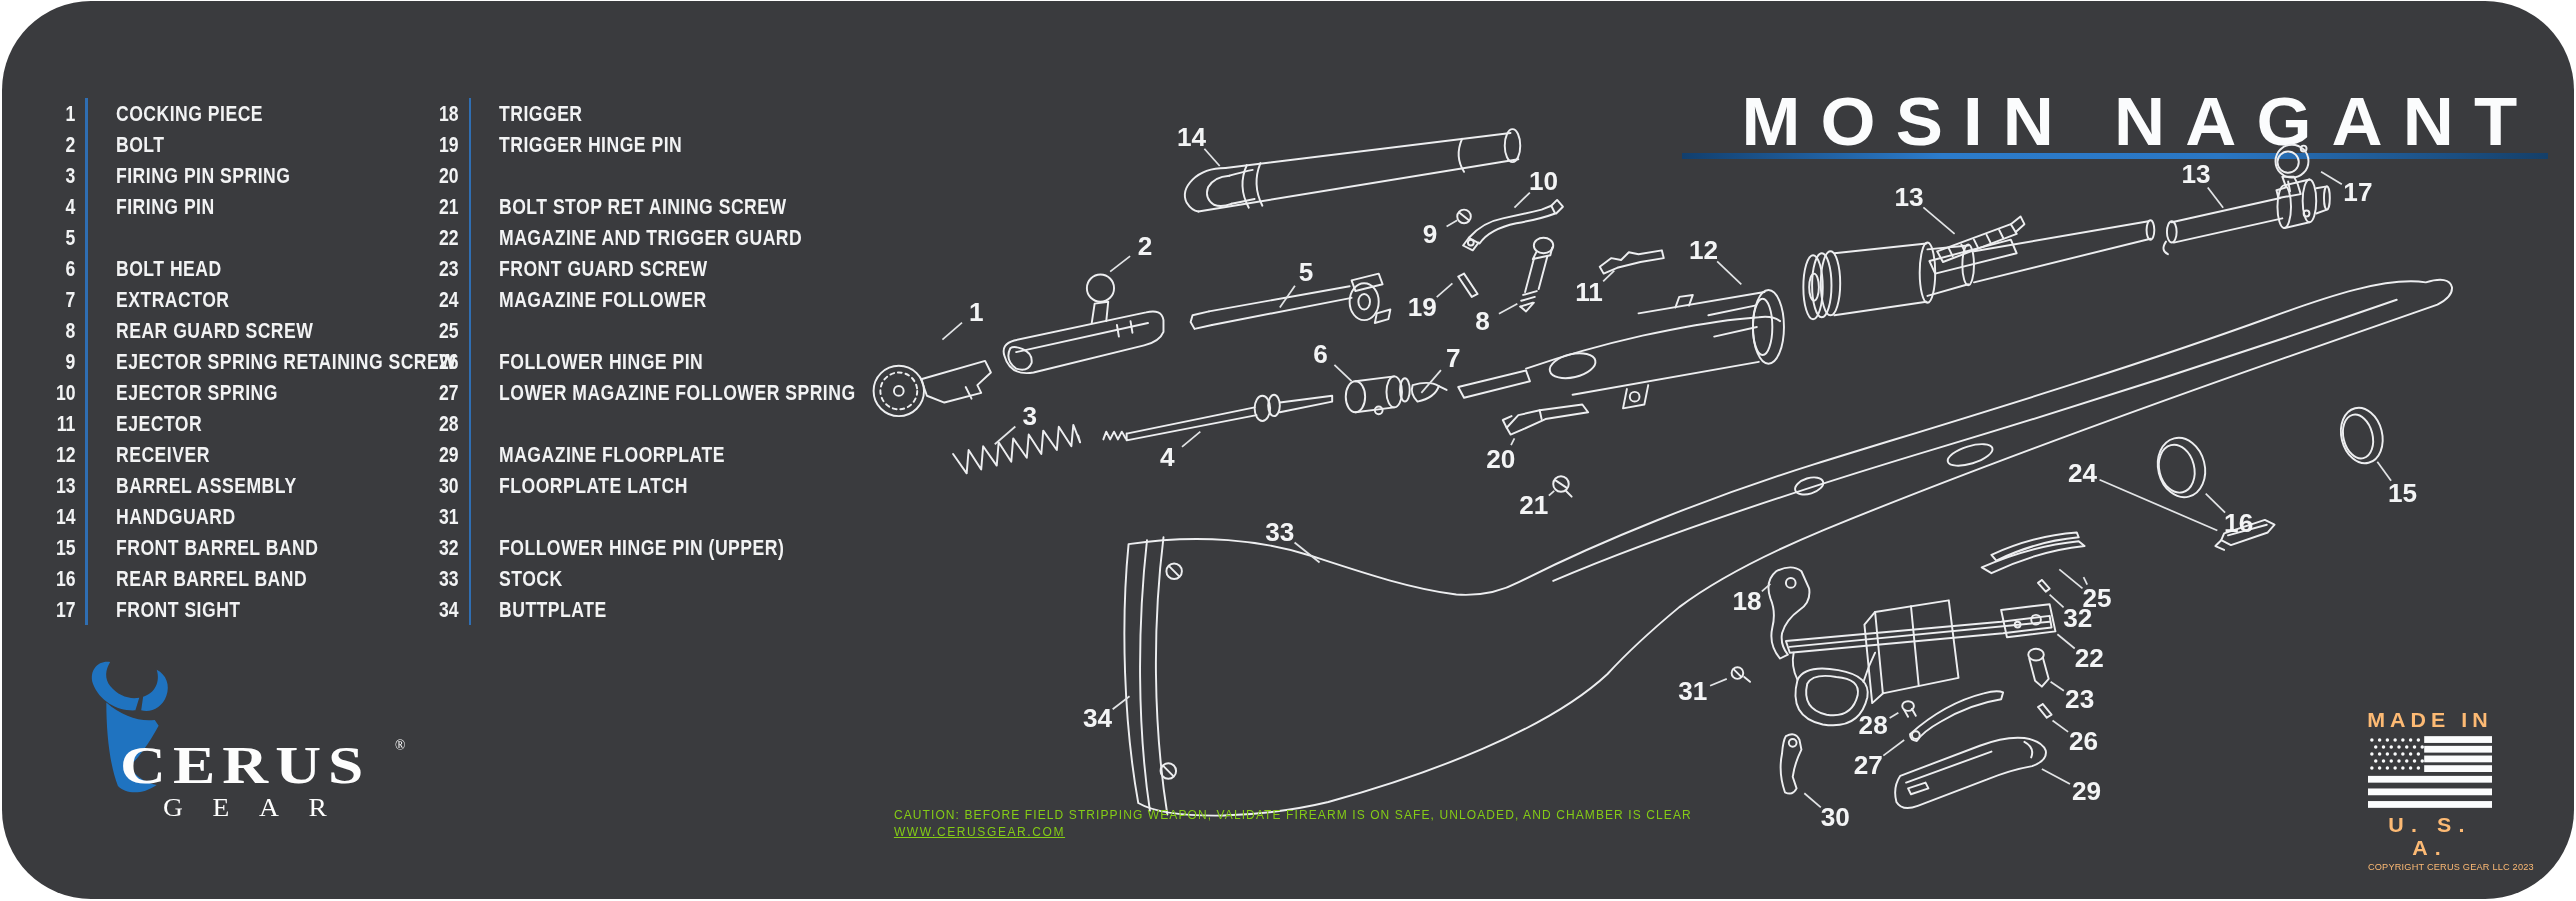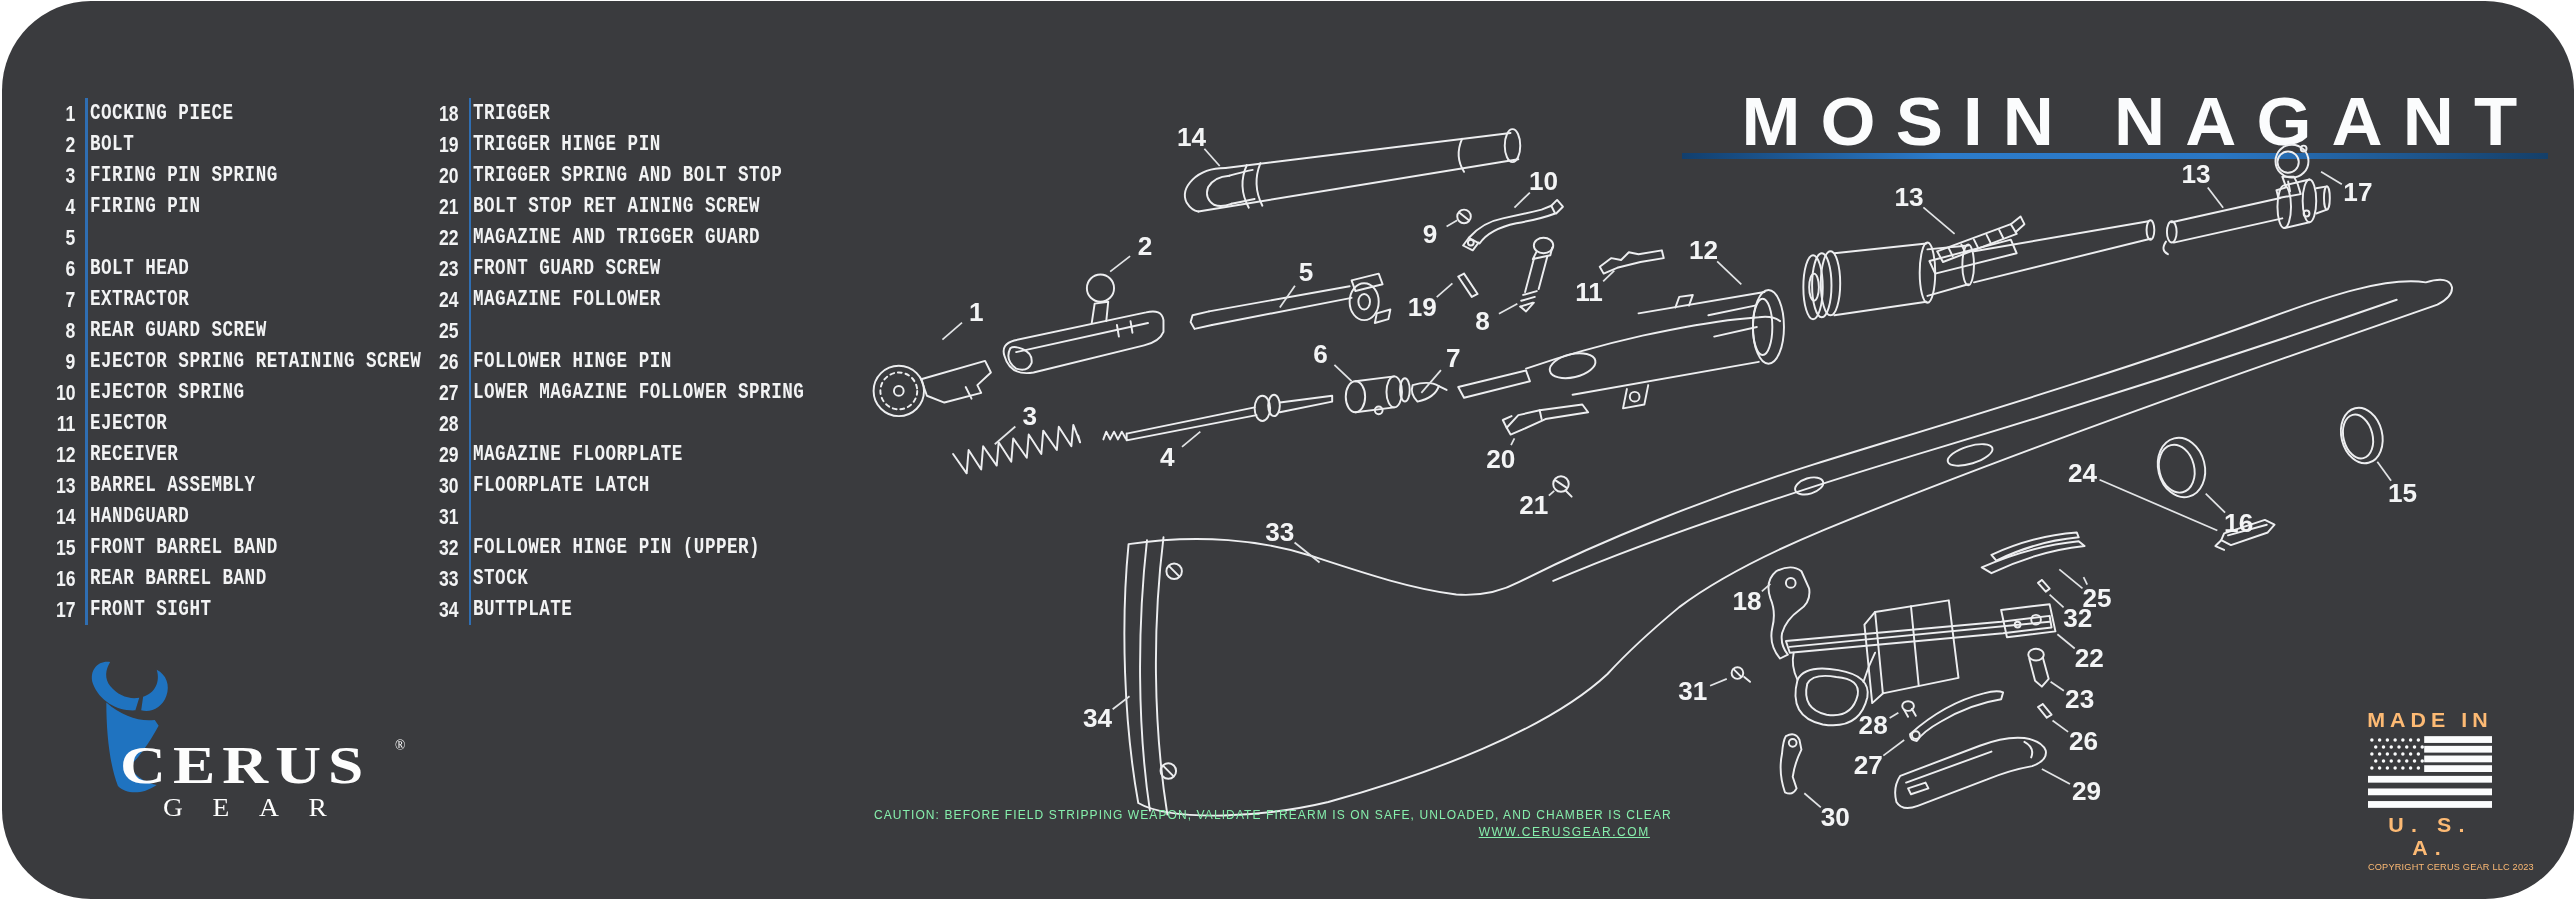--- a/index.html
+++ b/index.html
@@ -5,21 +5,21 @@
   html,body{margin:0;padding:0;background:#ffffff;}
   .stage{position:relative;width:2576px;height:902px;background:#ffffff;overflow:hidden;
          font-family:"Liberation Sans",sans-serif;}
   .mat{position:absolute;left:1.9px;top:1px;width:2572px;height:898px;background:#3a3b3e;border-radius:89px;}
 
   
   .plist{position:absolute;top:97px;}
   .plist .row{display:flex;align-items:stretch;height:31px;}
   .pnum{width:56px;text-align:right;padding-right:9.7px;color:#f2f3f4;font-weight:700;font-size:22px;line-height:31px;}
   .pbar{width:2.9px;background:#2f6eb2;}
-  .pname{padding-left:2px;color:#f2f3f4;font-weight:700;font-size:22px;line-height:31px;white-space:nowrap;font-family:Liberation Mono, monospace;}
+  .pname{padding-left:28px;color:#f2f3f4;font-weight:700;font-size:22px;line-height:31px;white-space:nowrap;}
   .cond{display:inline-block;transform:scaleX(0.8);transform-origin:0 50%;letter-spacing:0.6px;}
   .condr{display:inline-block;transform:scaleX(0.8);transform-origin:100% 50%;}
   #col1{left:17.5px;} #col2{left:401px;}
 
   
   .title{position:absolute;top:81px;right:36px;color:#fbfcfd;font-size:68px;font-weight:700;
          letter-spacing:19.4px;white-space:nowrap;transform:scaleX(1.04);transform-origin:100% 50%;}
   .title-underline{position:absolute;left:1680px;top:152px;width:866px;height:5.8px;
          background:linear-gradient(90deg,#123f6d 0%,#2c7ccc 30%,#2a77c4 62%,#15illegal 0) ;
          background:linear-gradient(90deg,#123f6d 0%,#2c7ccc 30%,#2a77c4 62%,#153f68 100%);}
@@ -40,21 +40,21 @@
   .bull{position:absolute;left:0;top:0;}
 
   
   .madeusa{position:absolute;left:2366px;top:708px;width:124px;text-align:center;color:#fdba74;}
   .madeusa .l1{font-size:20.4px;font-weight:700;letter-spacing:4.8px;transform:scaleX(1.05);transform-origin:50% 50%;}
   .madeusa .l2{font-size:20.4px;font-weight:700;letter-spacing:6.8px;margin-top:1.9px;transform:scaleX(1.05);transform-origin:50% 50%;}
   .madeusa .copy{font-size:9.2px;letter-spacing:0.2px;margin-top:1.9px;white-space:nowrap;}
   .flagwrap{margin-top:3.9px;}
 
   
-  .caution{position:absolute;left:872px;top:807px;width:776px;text-align:right;color:#86efac;}
+  .caution{position:absolute;left:892px;top:807px;width:776px;text-align:left;color:#84cc16;}
   .caution .c1{font-size:12px;letter-spacing:1.1px;white-space:nowrap;}
   .caution .c2{font-size:12px;letter-spacing:1.6px;margin-top:2.9px;text-decoration:underline;}
 </style>
 </head>
 <body>
 
 <div class="stage">
  <div class="mat">
 
   <div class="plist" id="col1">
@@ -150,21 +150,20 @@
           <div class="pname"><span class="cond">TRIGGER</span></div>
         </div>
         <div class="row">
           <div class="pnum"><span class="condr">19</span></div>
           <div class="pbar"></div>
           <div class="pname"><span class="cond">TRIGGER HINGE PIN</span></div>
         </div>
         <div class="row">
           <div class="pnum"><span class="condr">20</span></div>
           <div class="pbar"></div>
-          <div class="pname"><span class="cond">TRIGGER SPRING AND BOLT STOP</span></div>
         </div>
         <div class="row">
           <div class="pnum"><span class="condr">21</span></div>
           <div class="pbar"></div>
           <div class="pname"><span class="cond">BOLT STOP RET AINING SCREW</span></div>
         </div>
         <div class="row">
           <div class="pnum"><span class="condr">22</span></div>
           <div class="pbar"></div>
           <div class="pname"><span class="cond">MAGAZINE AND TRIGGER GUARD</span></div>

